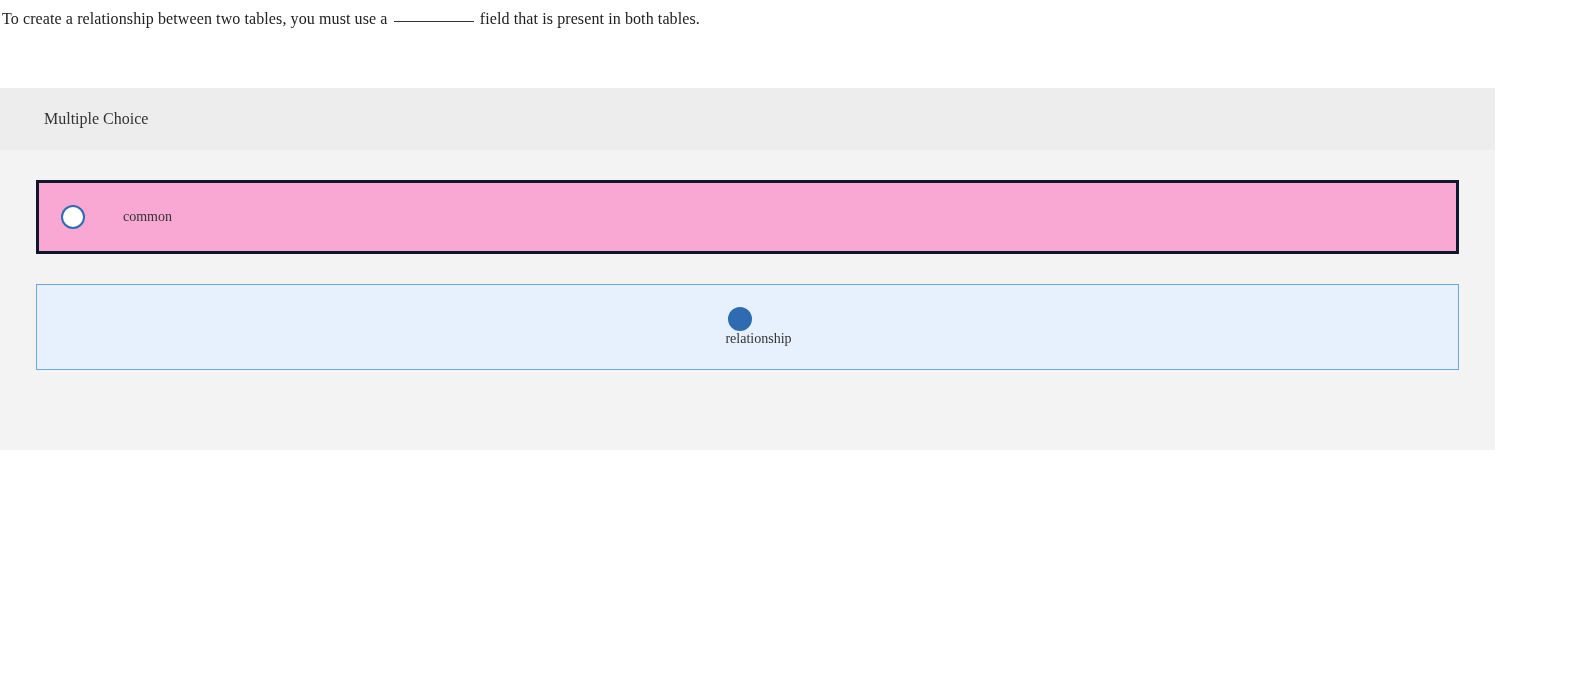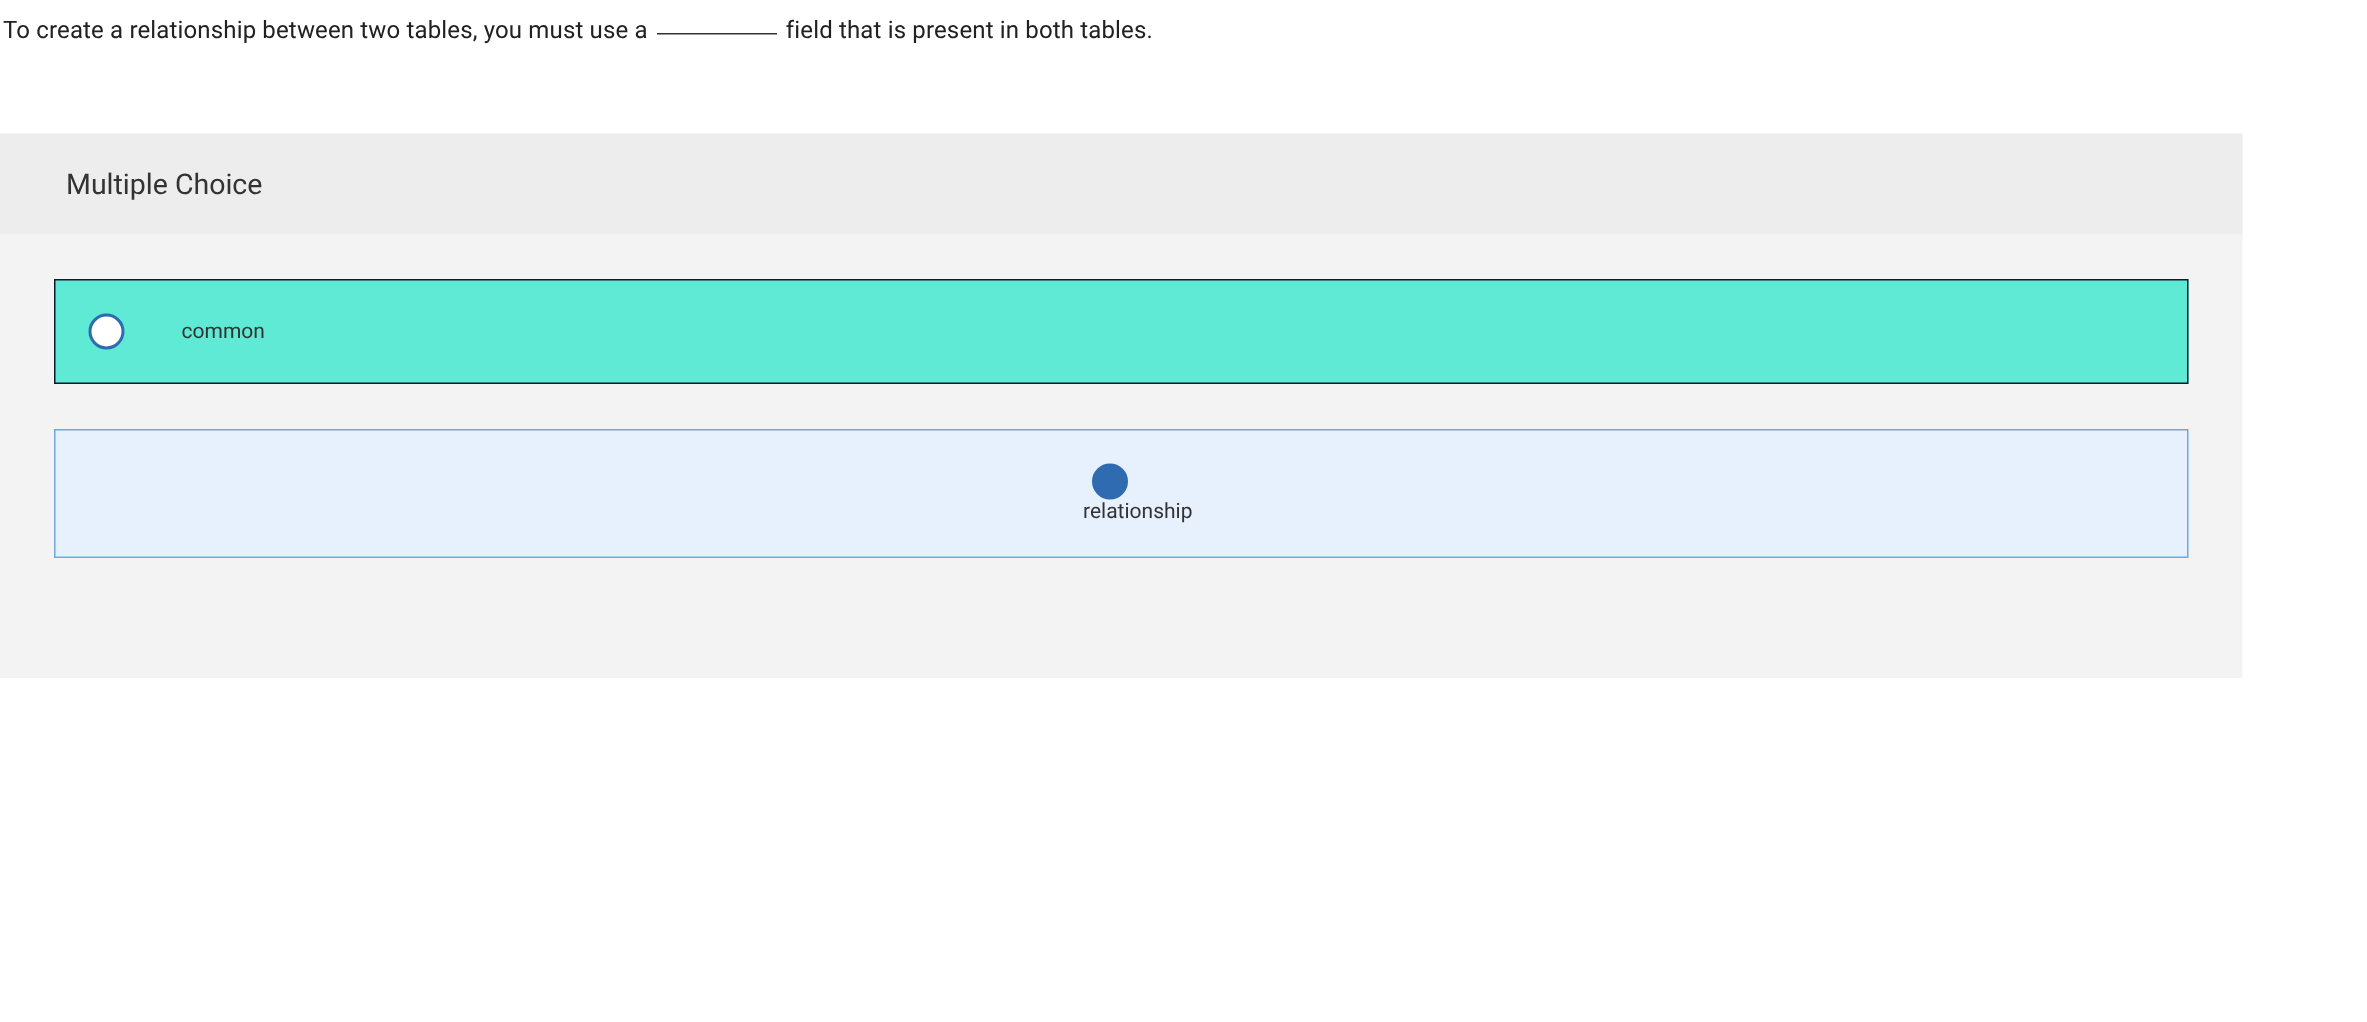--- a/index.html
+++ b/index.html
@@ -1,15 +1,15 @@
 <!DOCTYPE html>
 <html><head>
 <meta charset="utf-8">
 <style>
-  * { box-sizing: border-box; margin: 0; padding: 0; }
+  * { box-sizing: border-box; margin: 0; padding: 0; font-family: Liberation Serif, serif; }
   body {
     font-family: -apple-system, BlinkMacSystemFont, "Segoe UI", Roboto, Helvetica, Arial, sans-serif;
     background: #fff;
     color: #222;
     width: 1578px;
   }
   .question {
     font-size: 16px;
     color: #212121;
     padding: 10px 0 0 2px;
@@ -26,31 +26,31 @@
   }
   .panel {
     background: #f3f3f3;
     margin-top: 60px;
     padding-bottom: 50px;
     width: 1495px;
   }
   .panel-header {
     background: #ededed;
     padding: 22px 0 22px 44px;
-    font-size: 19px;
+    font-size: 16px;
     color: #333;
   }
   .options {
     padding: 30px 0 0 0;
   }
   .option {
     display: flex;
     align-items: center;
-    background: #5eead4;
-    border: 1px solid #0f172a;
+    background: #f9a8d4;
+    border: 3px solid #0f172a;
     margin: 0 36px 30px 36px;
     padding: 22px 0 22px 22px;
     cursor: pointer;
   }
   .option.selected {
     background: #e6f1fd;
     border: 1px solid #6fa8dc;
     flex-direction: column;
   }
   .radio {

